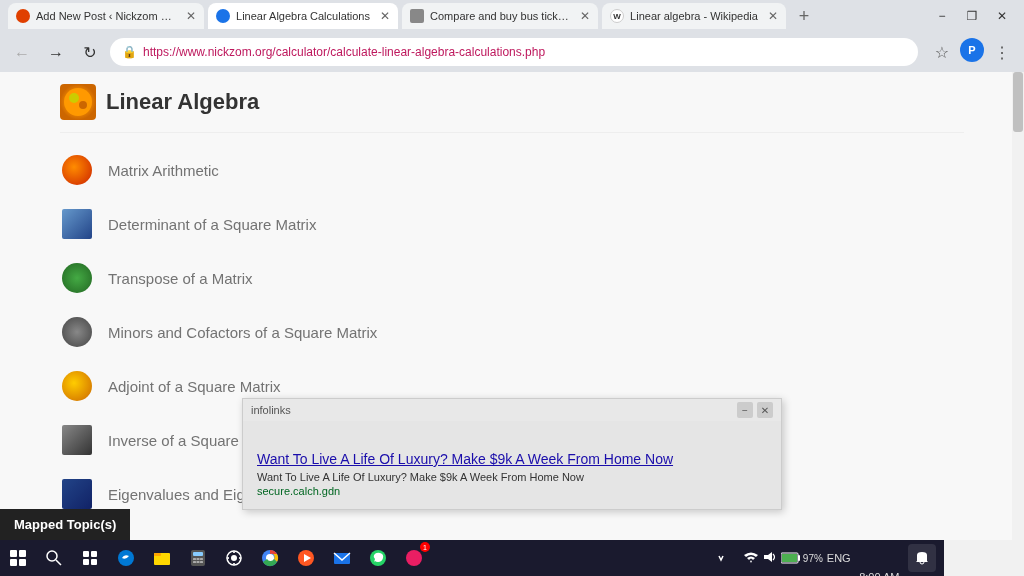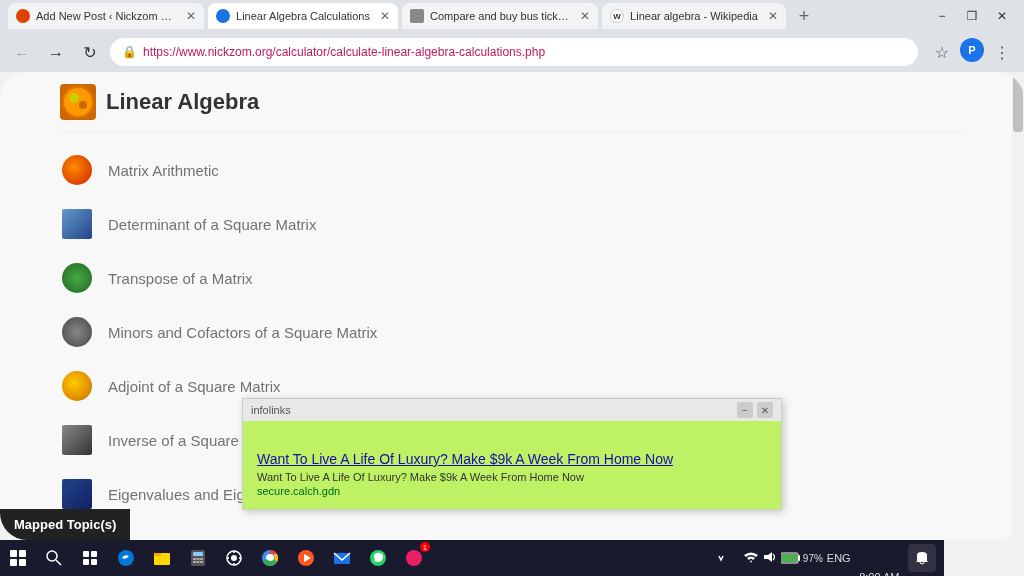--- a/index.html
+++ b/index.html
@@ -23,21 +23,21 @@
     .nav-btn { width: 28px; height: 28px; display: flex; align-items: center; justify-content: center; color: #333; font-size: 16px; border-radius: 50%; cursor: pointer; }
     .nav-btn.disabled { color: #aaa; }
     .address-input { flex: 1; height: 28px; background: #fff; border-radius: 14px; display: flex; align-items: center; padding: 0 12px; font-size: 12px; color: #333; gap: 6px; }
     .address-lock { color: #333; font-size: 12px; }
     .address-text { color: #be185d; font-size: 12px; flex: 1; }
     .toolbar-right { display: flex; gap: 4px; margin-left: 4px; }
     .toolbar-icon { width: 28px; height: 28px; display: flex; align-items: center; justify-content: center; color: #555; font-size: 16px; cursor: pointer; border-radius: 50%; }
     .profile-icon { width: 24px; height: 24px; background: #1a73e8; border-radius: 50%; display: flex; align-items: center; justify-content: center; color: #fff; font-size: 11px; font-weight: bold; }
 
     
-    .page-content { background: #f8f8f8; width: 100%; height: calc(576px - 72px - 36px); overflow-y: auto; position: relative; border-radius: 27px; }
+    .page-content { background: #f8f8f8; width: 100%; height: calc(576px - 72px - 36px); overflow-y: auto; position: relative; }
     .page-inner { padding: 0 60px; background: #f8f8f8; }
 
     
     .site-header { display: flex; align-items: center; padding: 12px 0; gap: 10px; border-bottom: 1px solid #eee; }
     .site-logo { width: 36px; height: 36px; background: radial-gradient(circle, #f90 30%, #c60 70%); border-radius: 4px; display: flex; align-items: center; justify-content: center; font-size: 14px; }
     .site-title { font-size: 22px; font-weight: bold; color: #333; }
 
     
     .menu-list { padding: 10px 0; }
     .menu-item { display: flex; align-items: center; padding: 10px 0; gap: 14px; cursor: pointer; }
@@ -49,21 +49,21 @@
     .icon-adjoint { background: radial-gradient(circle at 40% 40%, #ffcc00, #cc6600); border-radius: 50%; width: 30px; height: 30px; }
     .icon-inverse { background: linear-gradient(135deg, #888, #333); width: 30px; height: 30px; border-radius: 2px; }
     .icon-eigenvalues { background: linear-gradient(135deg, #224488, #112266); width: 30px; height: 30px; border-radius: 2px; }
     .icon-simultaneous { background: radial-gradient(circle at 50% 50%, #88aacc, #446688); border-radius: 4px; width: 30px; height: 30px; }
     .menu-label { font-size: 15px; color: #737373; }
 
     
     .mapped-bar { position: absolute; bottom: 0; left: 0; background: #222; color: #fff; padding: 8px 14px; font-size: 13px; font-weight: bold; white-space: nowrap; }
 
     
-    .ad-popup { position: absolute; bottom: 30px; left: 50%; transform: translateX(-50%); background: #bef264; border: 1px solid #ccc; box-shadow: 2px 2px 8px rgba(0,0,0,0.2); width: 540px; z-index: 100; }
+    .ad-popup { position: absolute; bottom: 30px; left: 50%; transform: translateX(-50%); background: #e5e5e5; border: 1px solid #ccc; box-shadow: 2px 2px 8px rgba(0,0,0,0.2); width: 540px; z-index: 100; }
     .ad-title-bar { background: #e8e8e8; padding: 3px 8px; display: flex; align-items: center; justify-content: space-between; font-size: 12px; color: #555; }
     .ad-title-text { font-size: 11px; }
     .ad-controls { display: flex; gap: 4px; }
     .ad-ctrl-btn { width: 16px; height: 16px; background: #ccc; border-radius: 2px; display: flex; align-items: center; justify-content: center; font-size: 10px; color: #555; cursor: pointer; }
     .ad-body { padding: 12px 14px; display: flex; gap: 12px; margin-top: 18px; }
     .ad-text-area { flex: 1; }
     .ad-headline { color: #1a0dab; font-size: 14px; text-decoration: underline; cursor: pointer; }
     .ad-subtext { font-size: 11px; color: #333; margin-top: 4px; }
     .ad-url { font-size: 11px; color: #006621; margin-top: 2px; }
     .ad-cta { background: #3367d6; color: #fff; padding: 10px 18px; border-radius: 2px; font-size: 13px; font-weight: bold; cursor: pointer; white-space: nowrap; flex-shrink: 0; }

